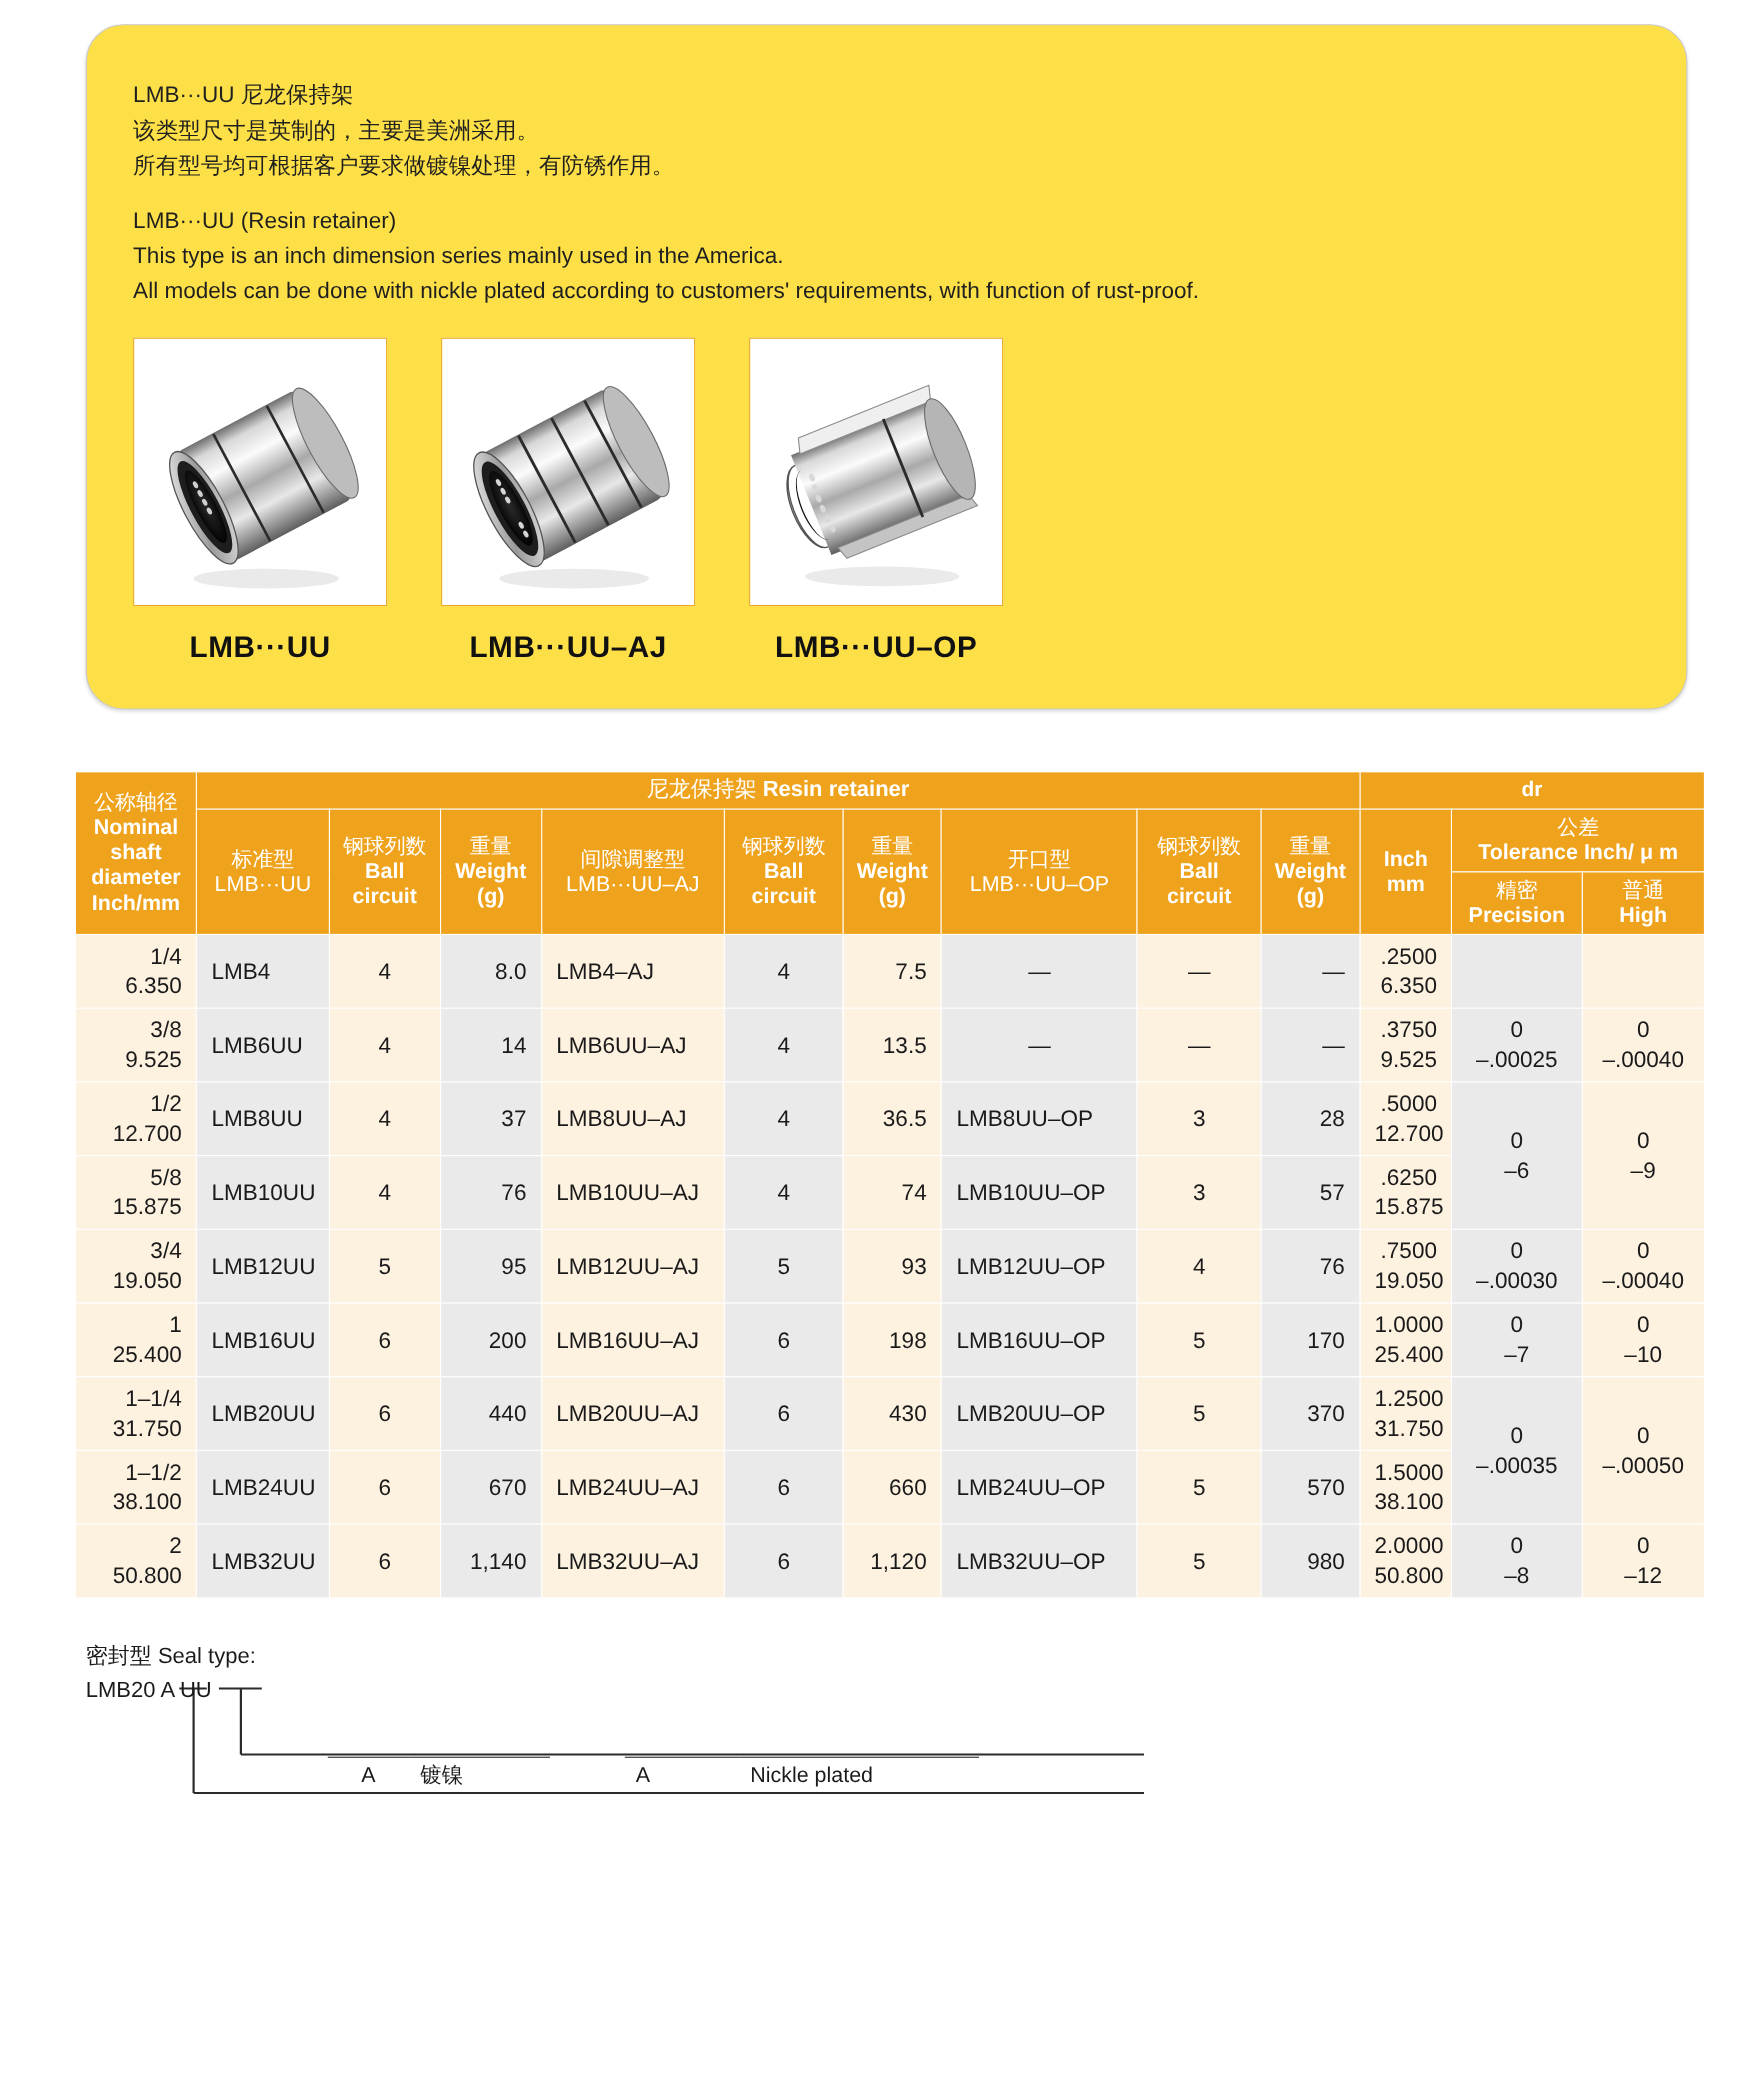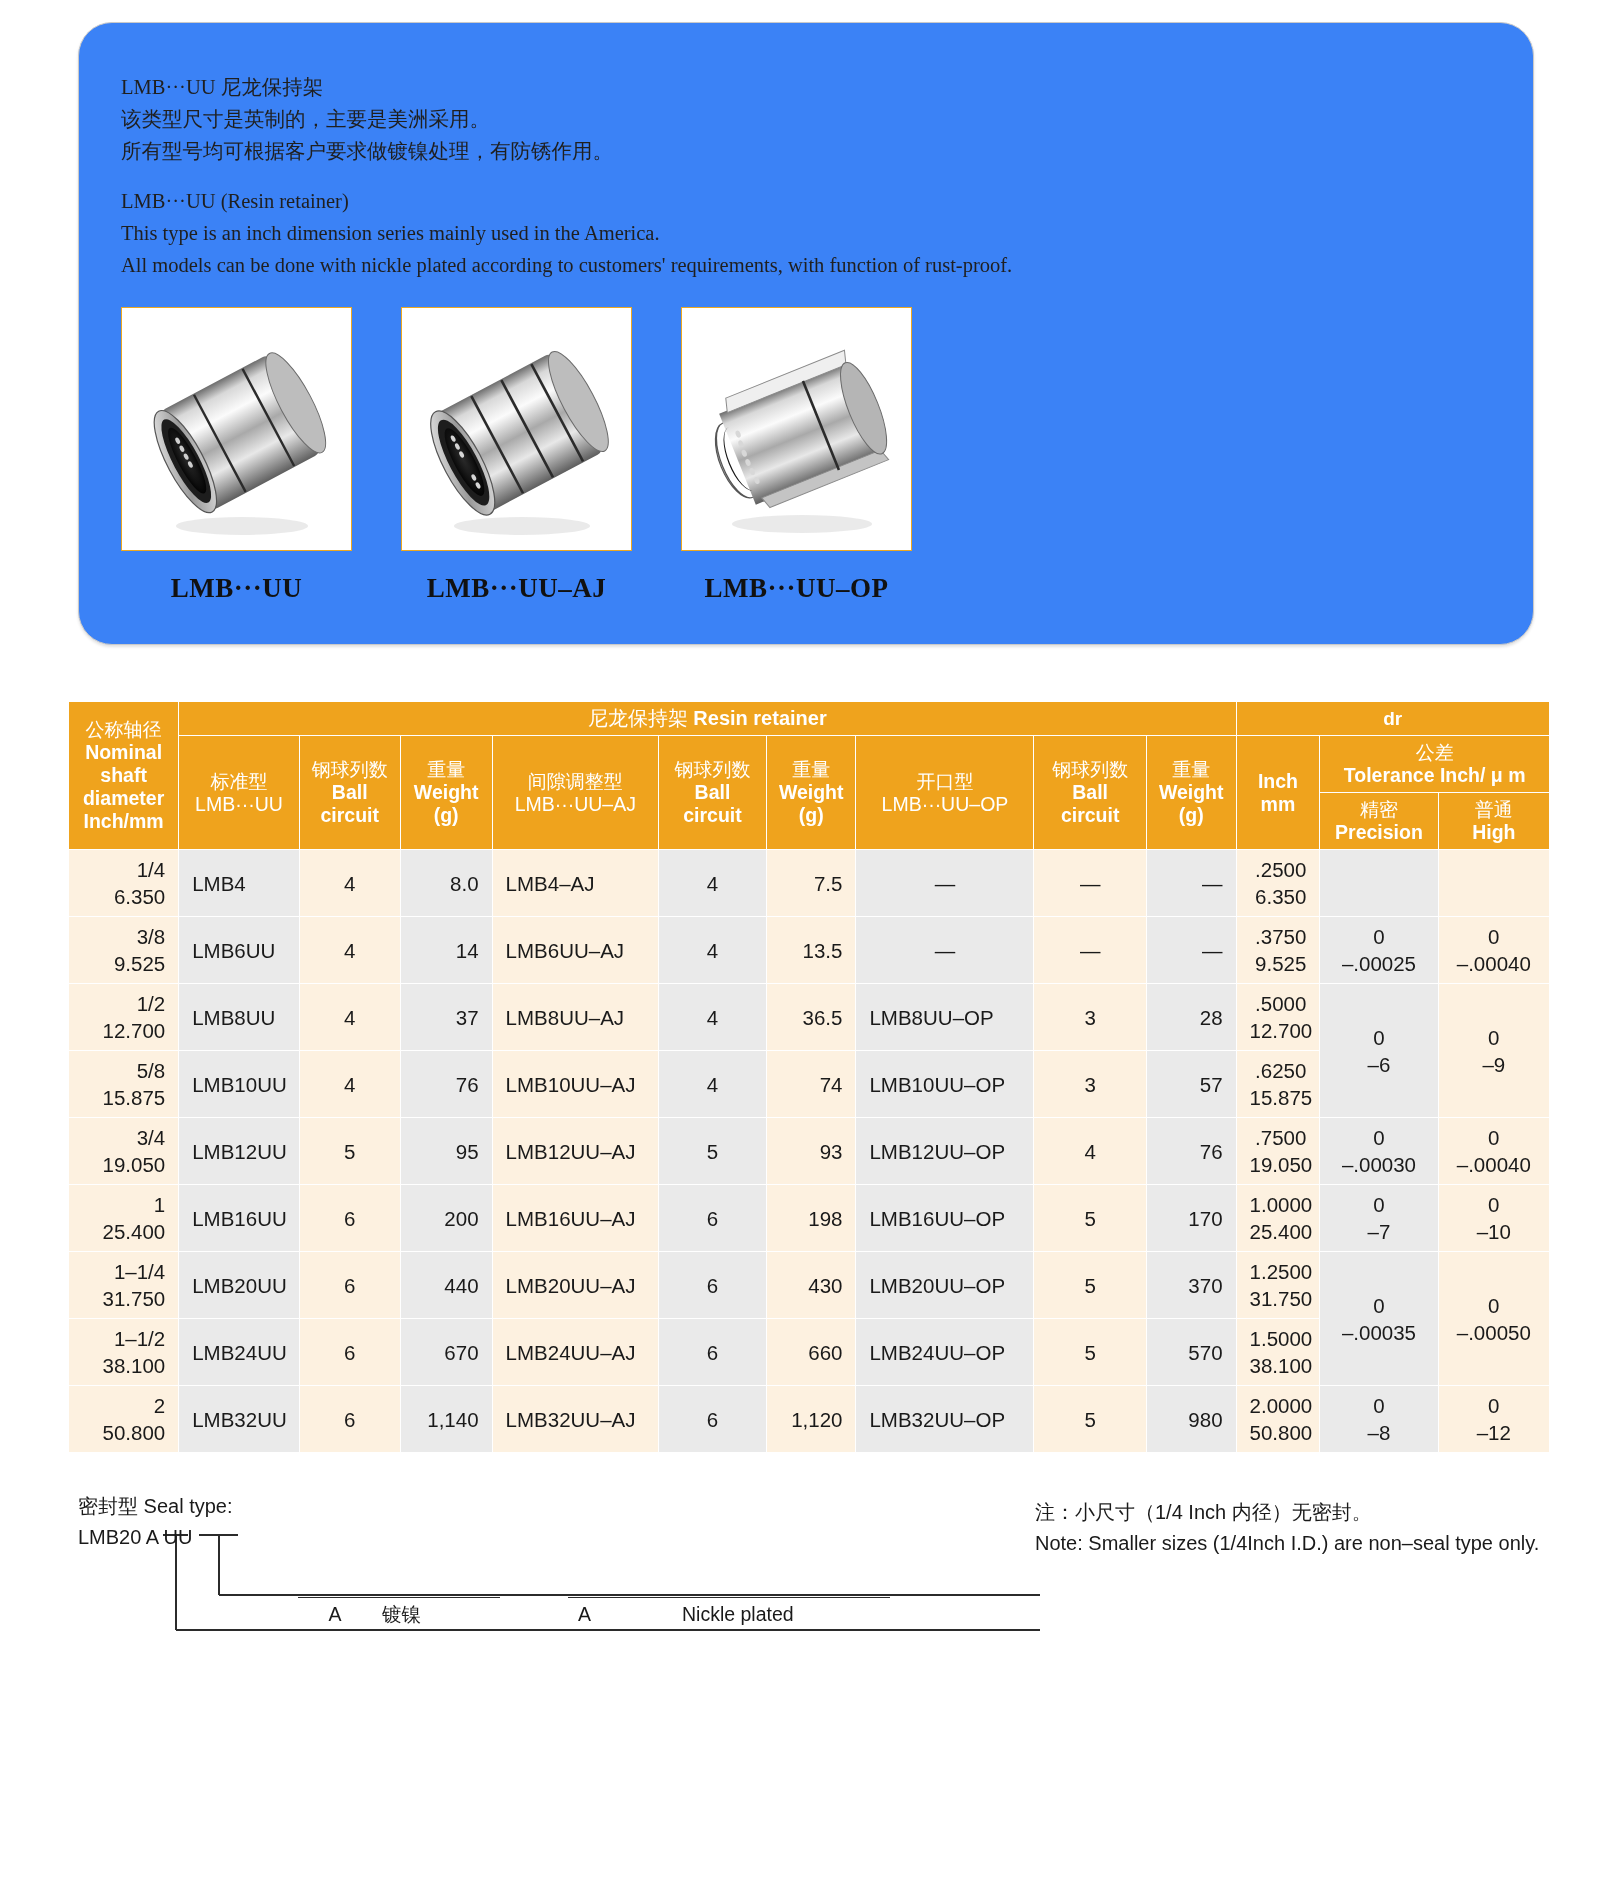--- a/index.html
+++ b/index.html
@@ -8,26 +8,25 @@
     background: #ffffff;
     font-family: "Liberation Sans", "DejaVu Sans", sans-serif;
     color: #1a1a1a;
   }
   body { padding: 0; }
 
   
   .intro-panel {
     position: relative;
     margin: 22px 68px 0 78px;
-    background: #3b82f6;
+    background: #fde047;
     border: 1px solid #c9c9c9;
     border-radius: 34px;
     padding: 48px 16px 40px 0;
     box-shadow: 0 2px 3px rgba(0,0,0,0.12);
-    font-family: Liberation Serif, serif;
   }
   .intro-text { padding: 0 0 0 42px; }
   .intro-text p {
     font-size: 20.5px;
     line-height: 32px;
     color: #1f1f1f;
     white-space: nowrap;
   }
   .intro-block-gap { height: 18px; }
 
@@ -629,17 +628,13 @@
 
   <table class="lg-row2 nk-en">
     <tbody>
         <tr>
       <td>A</td>
       <td>Nickle plated</td>
     </tr>
       </tbody>
   </table>
 
-  <div class="note">
-    <div>注：小尺寸（1/4 Inch 内径）无密封。</div>
-    <div>Note: Smaller sizes (1/4Inch I.D.) are non–seal type only.</div>
-  </div>
 </div>
 
 </body></html>

